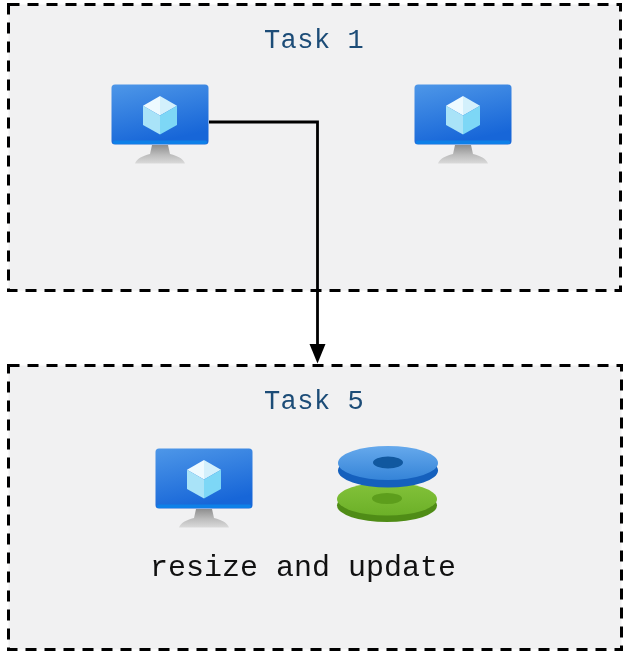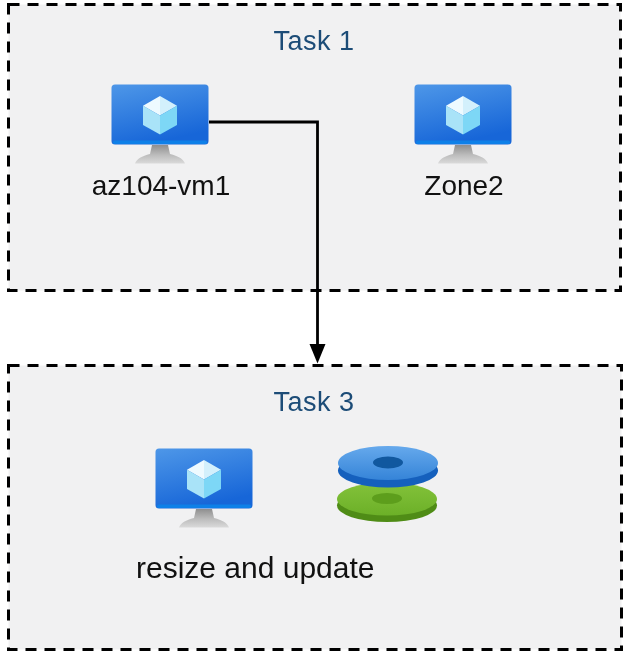--- a/index.html
+++ b/index.html
@@ -1,21 +1,21 @@
 <!DOCTYPE html>
 <html><head>
 <meta charset="utf-8">
 <style>
   html, body { margin: 0; padding: 0; background: #ffffff; }
   .stage {
     position: relative;
     width: 628px;
     height: 654px;
     background: #ffffff;
-    font-family: Liberation Sans, sans-serif;
+    font-family: Liberation Mono, monospace;
     overflow: hidden;
   }
   .bg-svg {
     position: absolute;
     left: 0; top: 0;
     width: 628px; height: 654px;
   }
   .abs { position: absolute; }
   .task-title {
     width: 612px;
@@ -26,21 +26,21 @@
   }
   .vm-label {
     width: 210px;
     text-align: center;
     font-size: 28px;
     line-height: 34px;
     color: #111111;
   }
   .caption {
     width: 320px;
-    text-align: left;
+    text-align: right;
     font-size: 30px;
     color: #111111;
   }
   .icon-svg { display: block; }
 </style>
 </head>
 <body>
 
 <div class="stage">
 
@@ -97,33 +97,31 @@
   </svg>
 
   <div class="abs task-title" style="left:8px; top:26px;">Task 1</div>
 
   <div class="abs" style="left:111px; top:84px;">
     <svg class="icon-svg" width="100" height="86">
       <use href="#vm-icon"></use>
     </svg>
   </div>
   <div class="abs vm-label" style="left:56px; top:169px;">
-    <div>az104-vm1</div>
   </div>
 
   <div class="abs" style="left:414px; top:84px;">
     <svg class="icon-svg" width="100" height="86">
       <use href="#vm-icon"></use>
     </svg>
   </div>
   <div class="abs vm-label" style="left:359px; top:169px;">
-    <div>Zone2</div>
   </div>
 
-  <div class="abs task-title" style="left:8px; top:387px;">Task 3</div>
+  <div class="abs task-title" style="left:8px; top:387px;">Task 5</div>
 
   <div class="abs" style="left:155px; top:448px;">
     <svg class="icon-svg" width="100" height="86">
       <use href="#vm-icon"></use>
     </svg>
   </div>
 
   <div class="abs" style="left:336px; top:442px;">
     <svg class="icon-svg" width="104" height="82">
       <use href="#disks-icon"></use>

